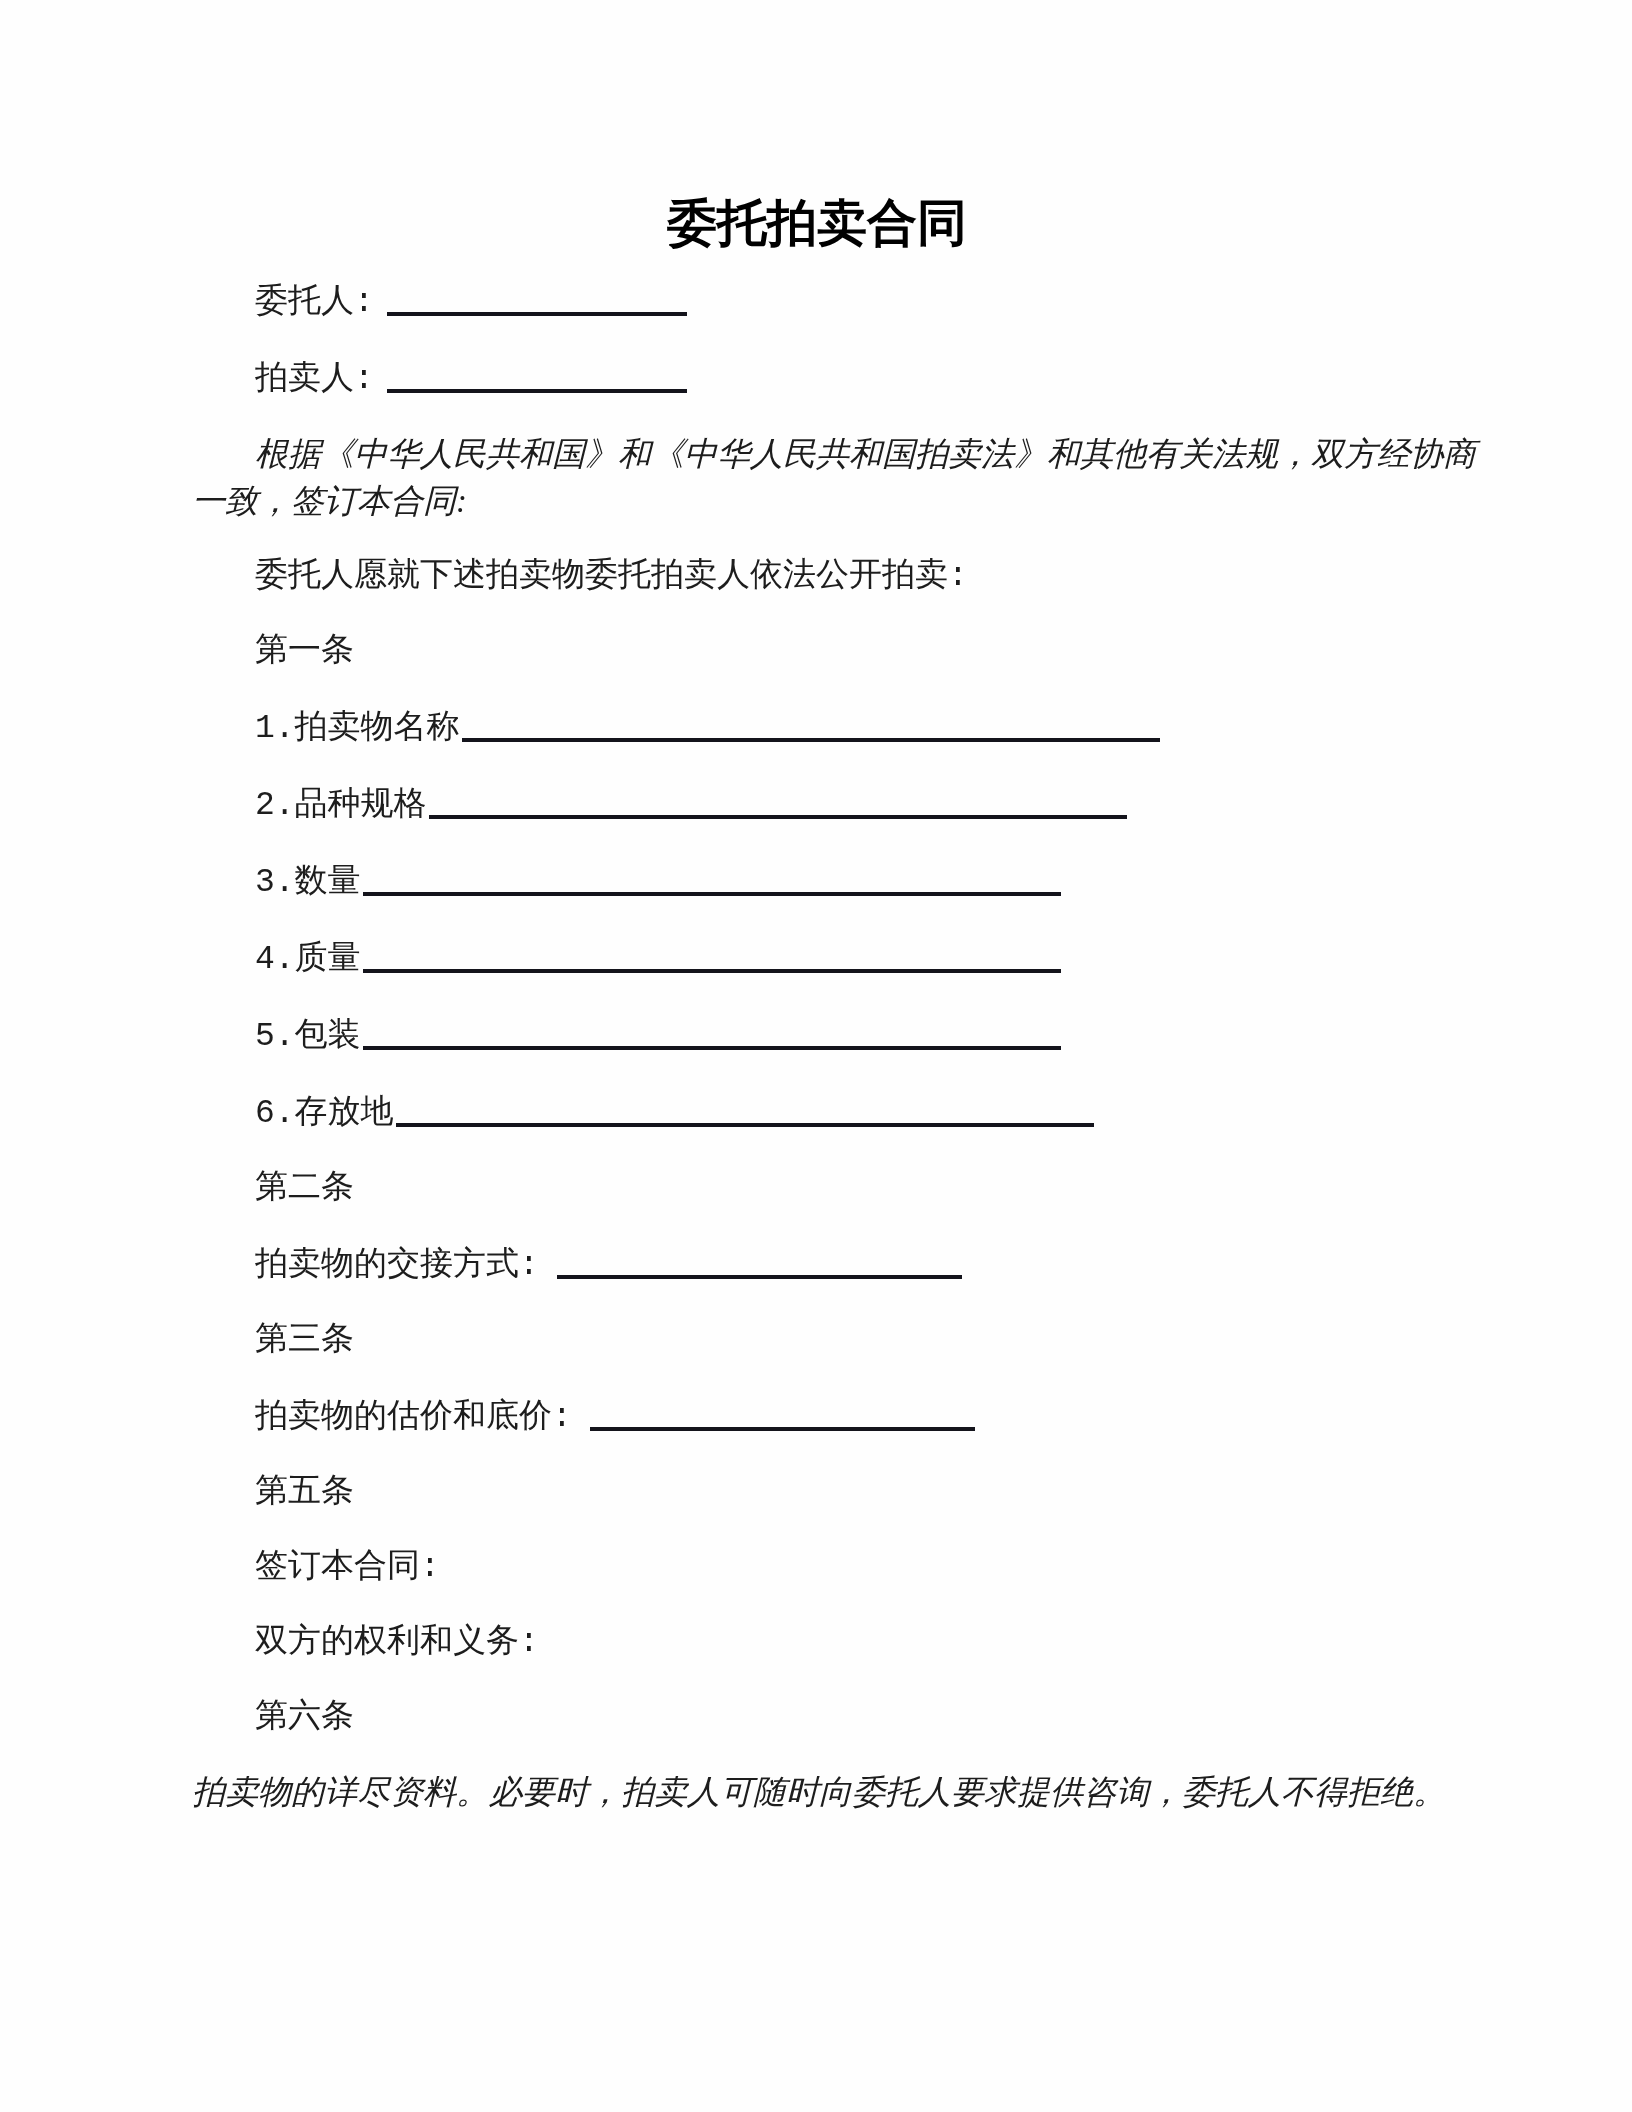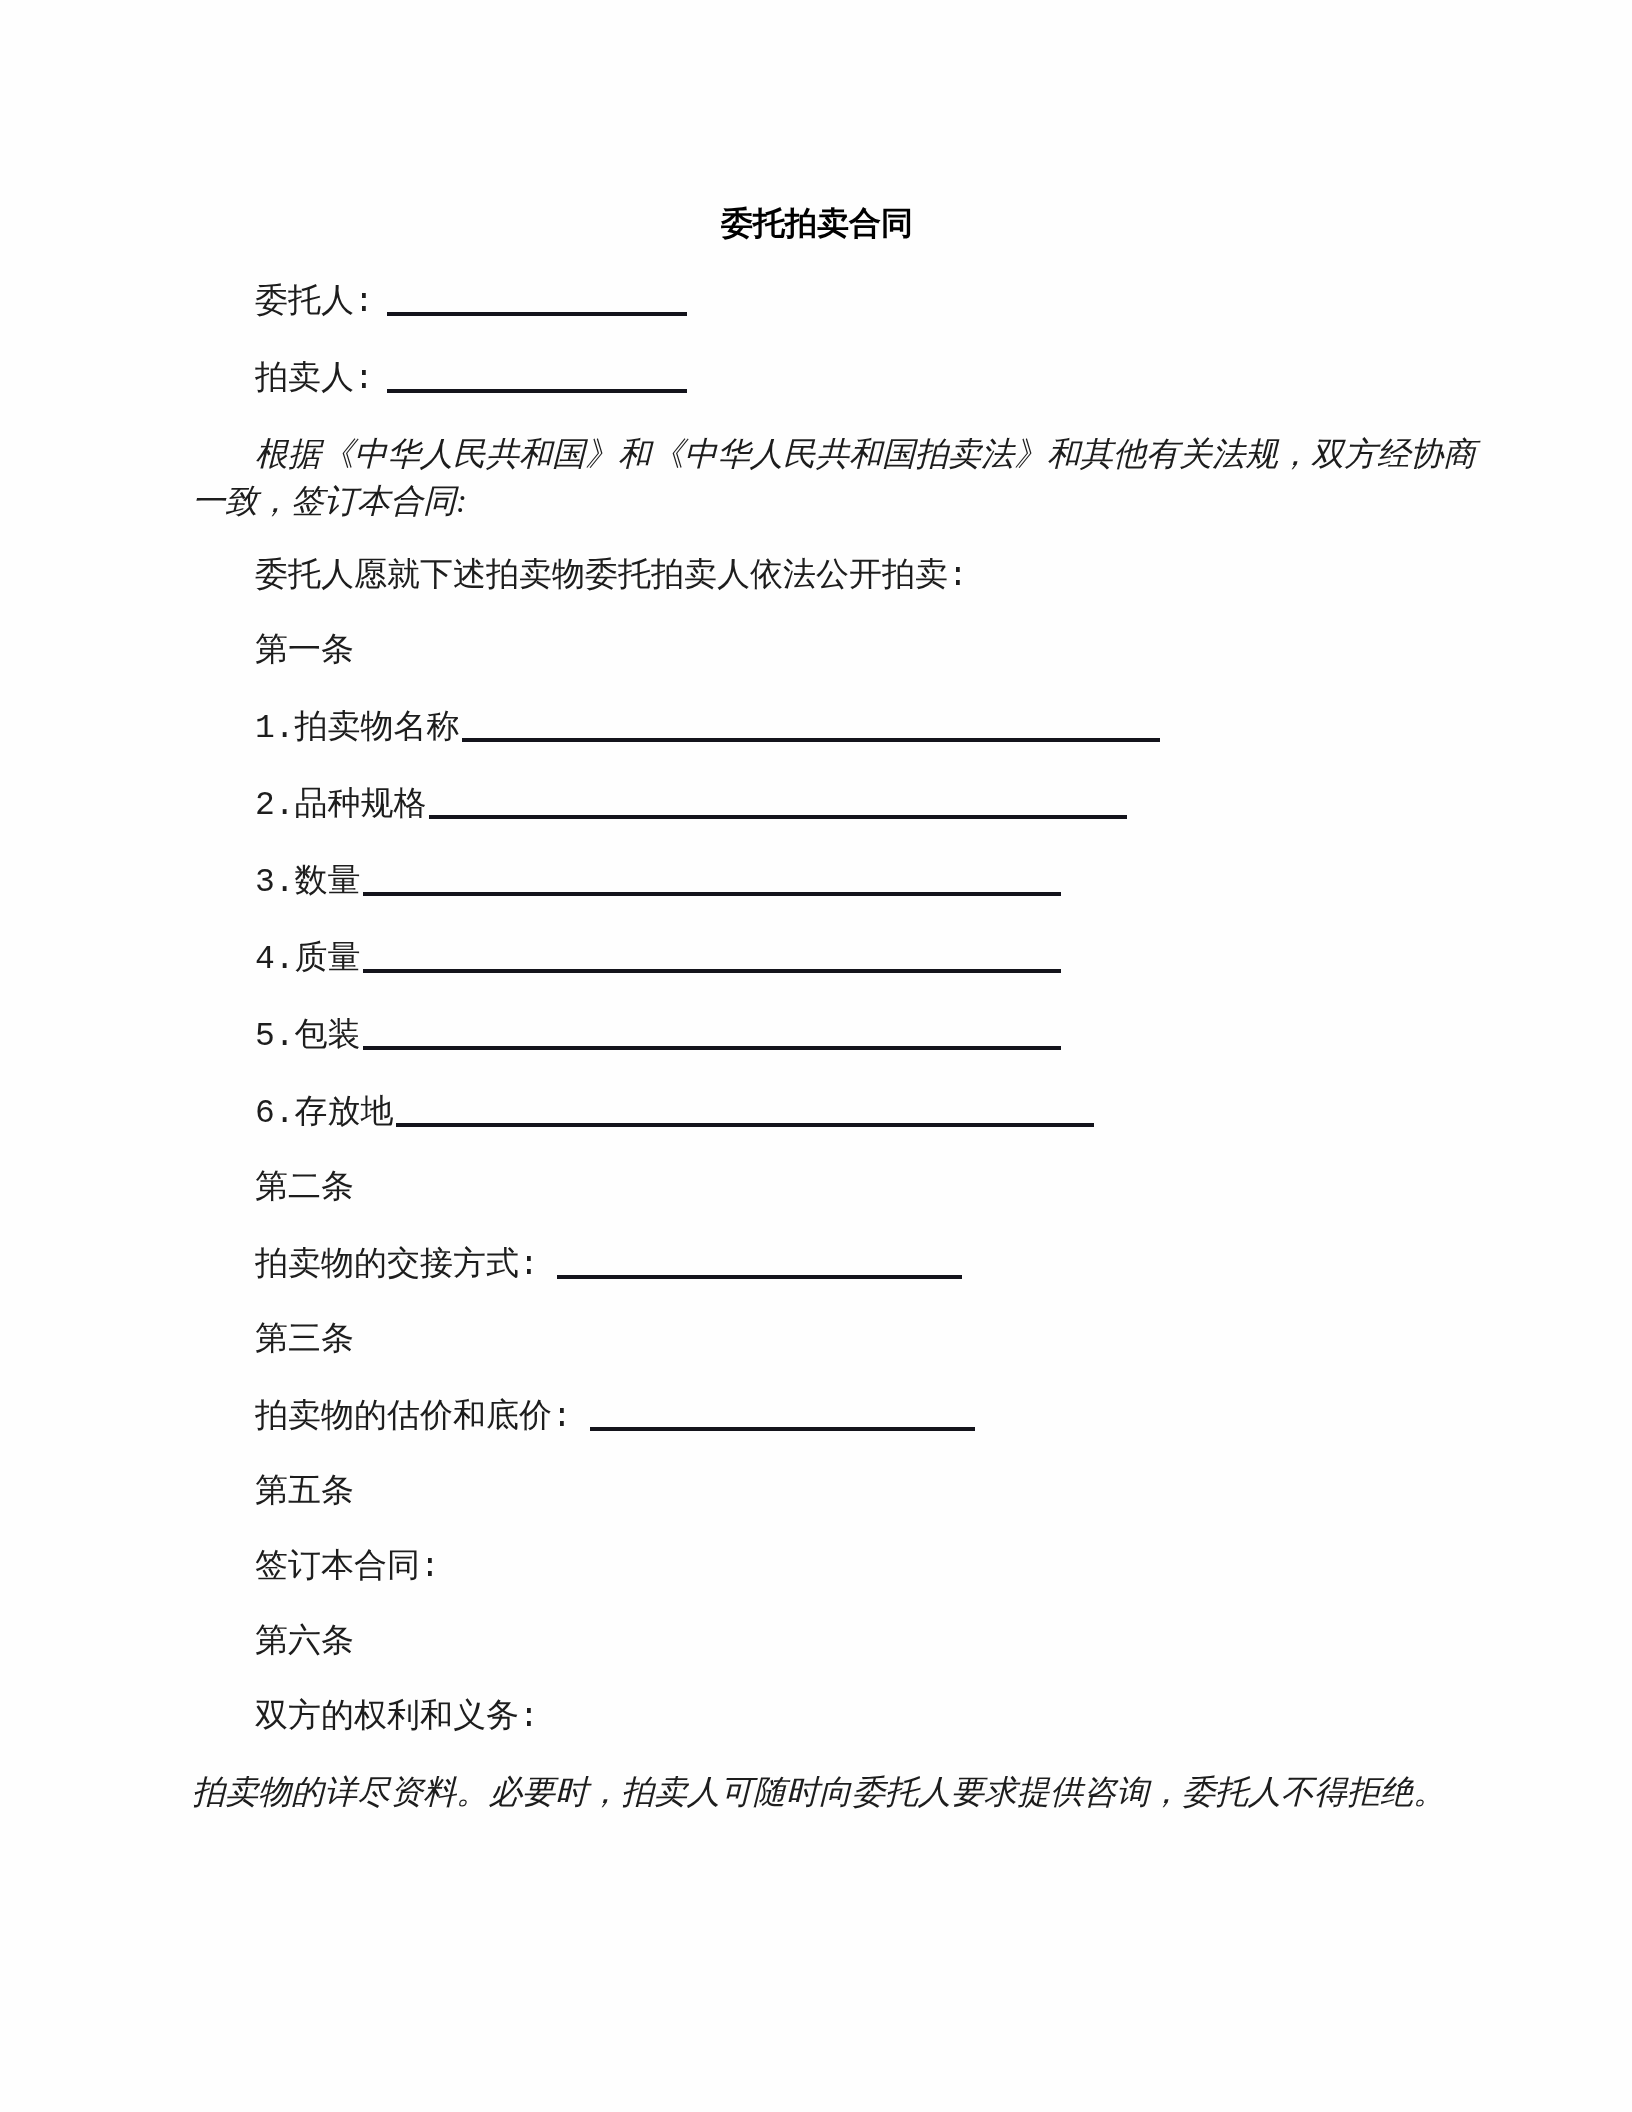--- a/index.html
+++ b/index.html
@@ -17,21 +17,21 @@
     font-family: "Liberation Serif", "DejaVu Serif", serif;
   }
   .content {
     position: absolute;
     left: 192px;
     top: 198px;
     width: 1250px;
   }
   .title {
     font-family: "Liberation Sans", "DejaVu Sans", sans-serif;
-    font-size: 32px;
+    font-size: 50px;
     font-weight: bold;
     color: #000000;
     text-align: center;
     line-height: 50px;
     margin: 0 0 29px 0;
     white-space: nowrap;
   }
   .para {
     font-size: 33px;
     line-height: 47px;
@@ -116,22 +116,22 @@
     <div class="para indent">第三条</div>
 
     <div class="para indent">
       <span>拍卖物的估价和底价:</span><span class="blank blank-price"></span>
     </div>
 
     <div class="para indent">第五条</div>
 
     <div class="para indent">签订本合同:</div>
 
+    <div class="para indent">双方的权利和义务:</div>
+
     <div class="para indent">第六条</div>
-
-    <div class="para indent">双方的权利和义务:</div>
 
     <div class="wrap2">
       <div class="line">拍卖物的详尽资料。必要时，拍卖人可随时向委托人要求提供咨询，委托人不得拒绝。</div>
     </div>
 
   </div>
 </div>
 
 </body></html>

